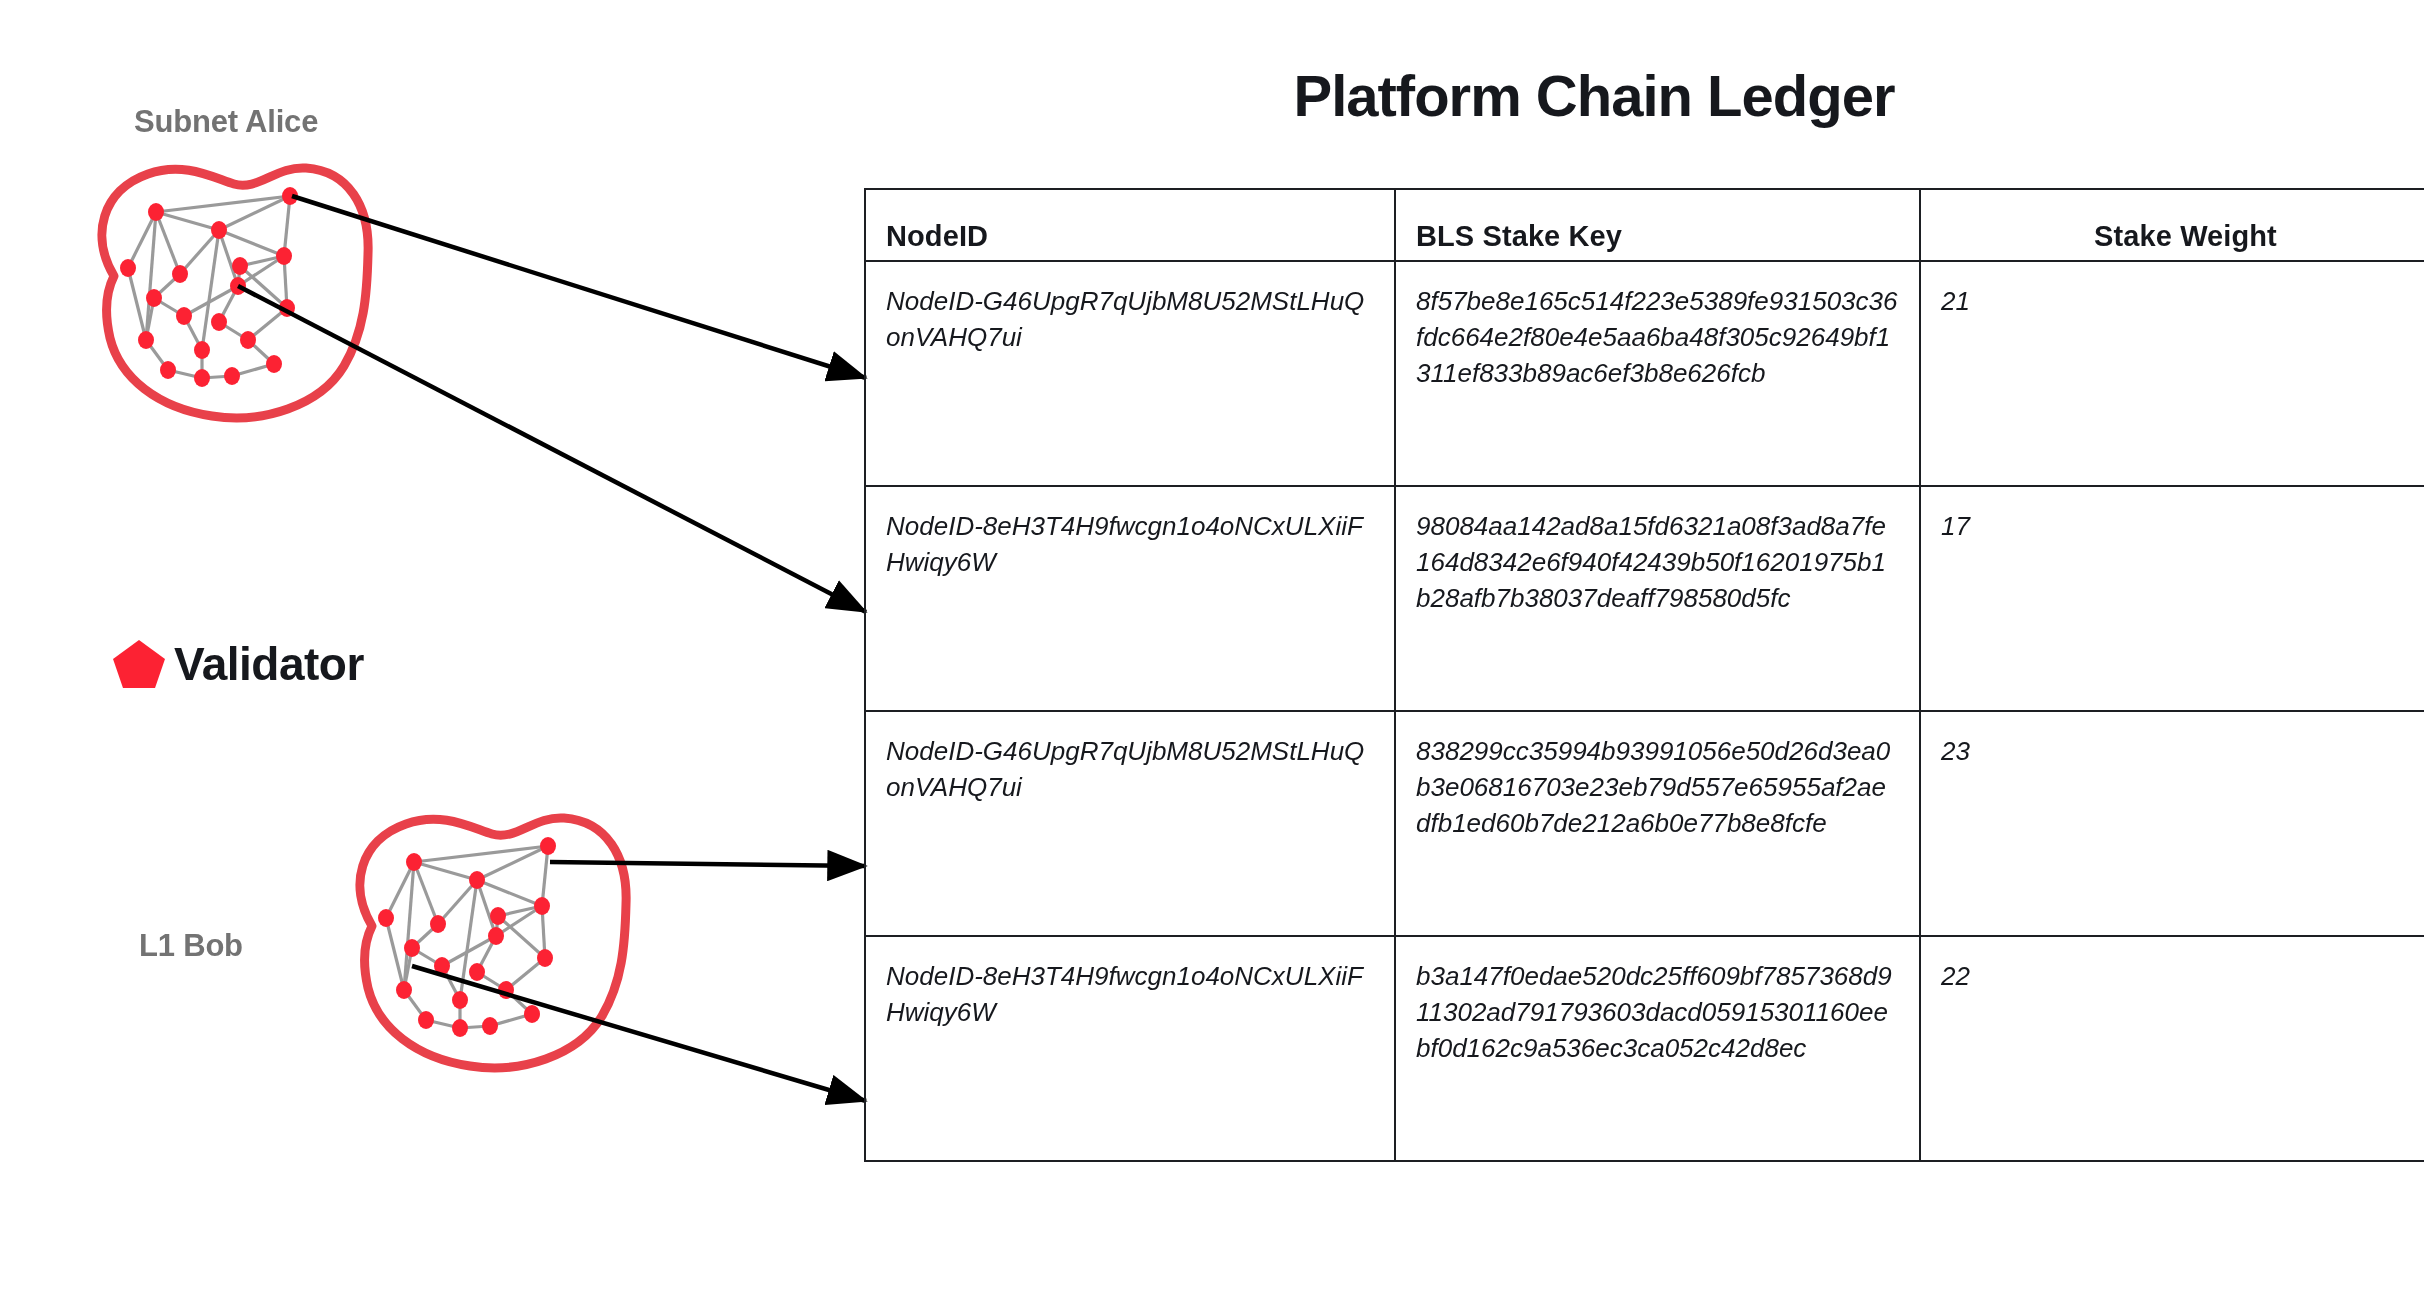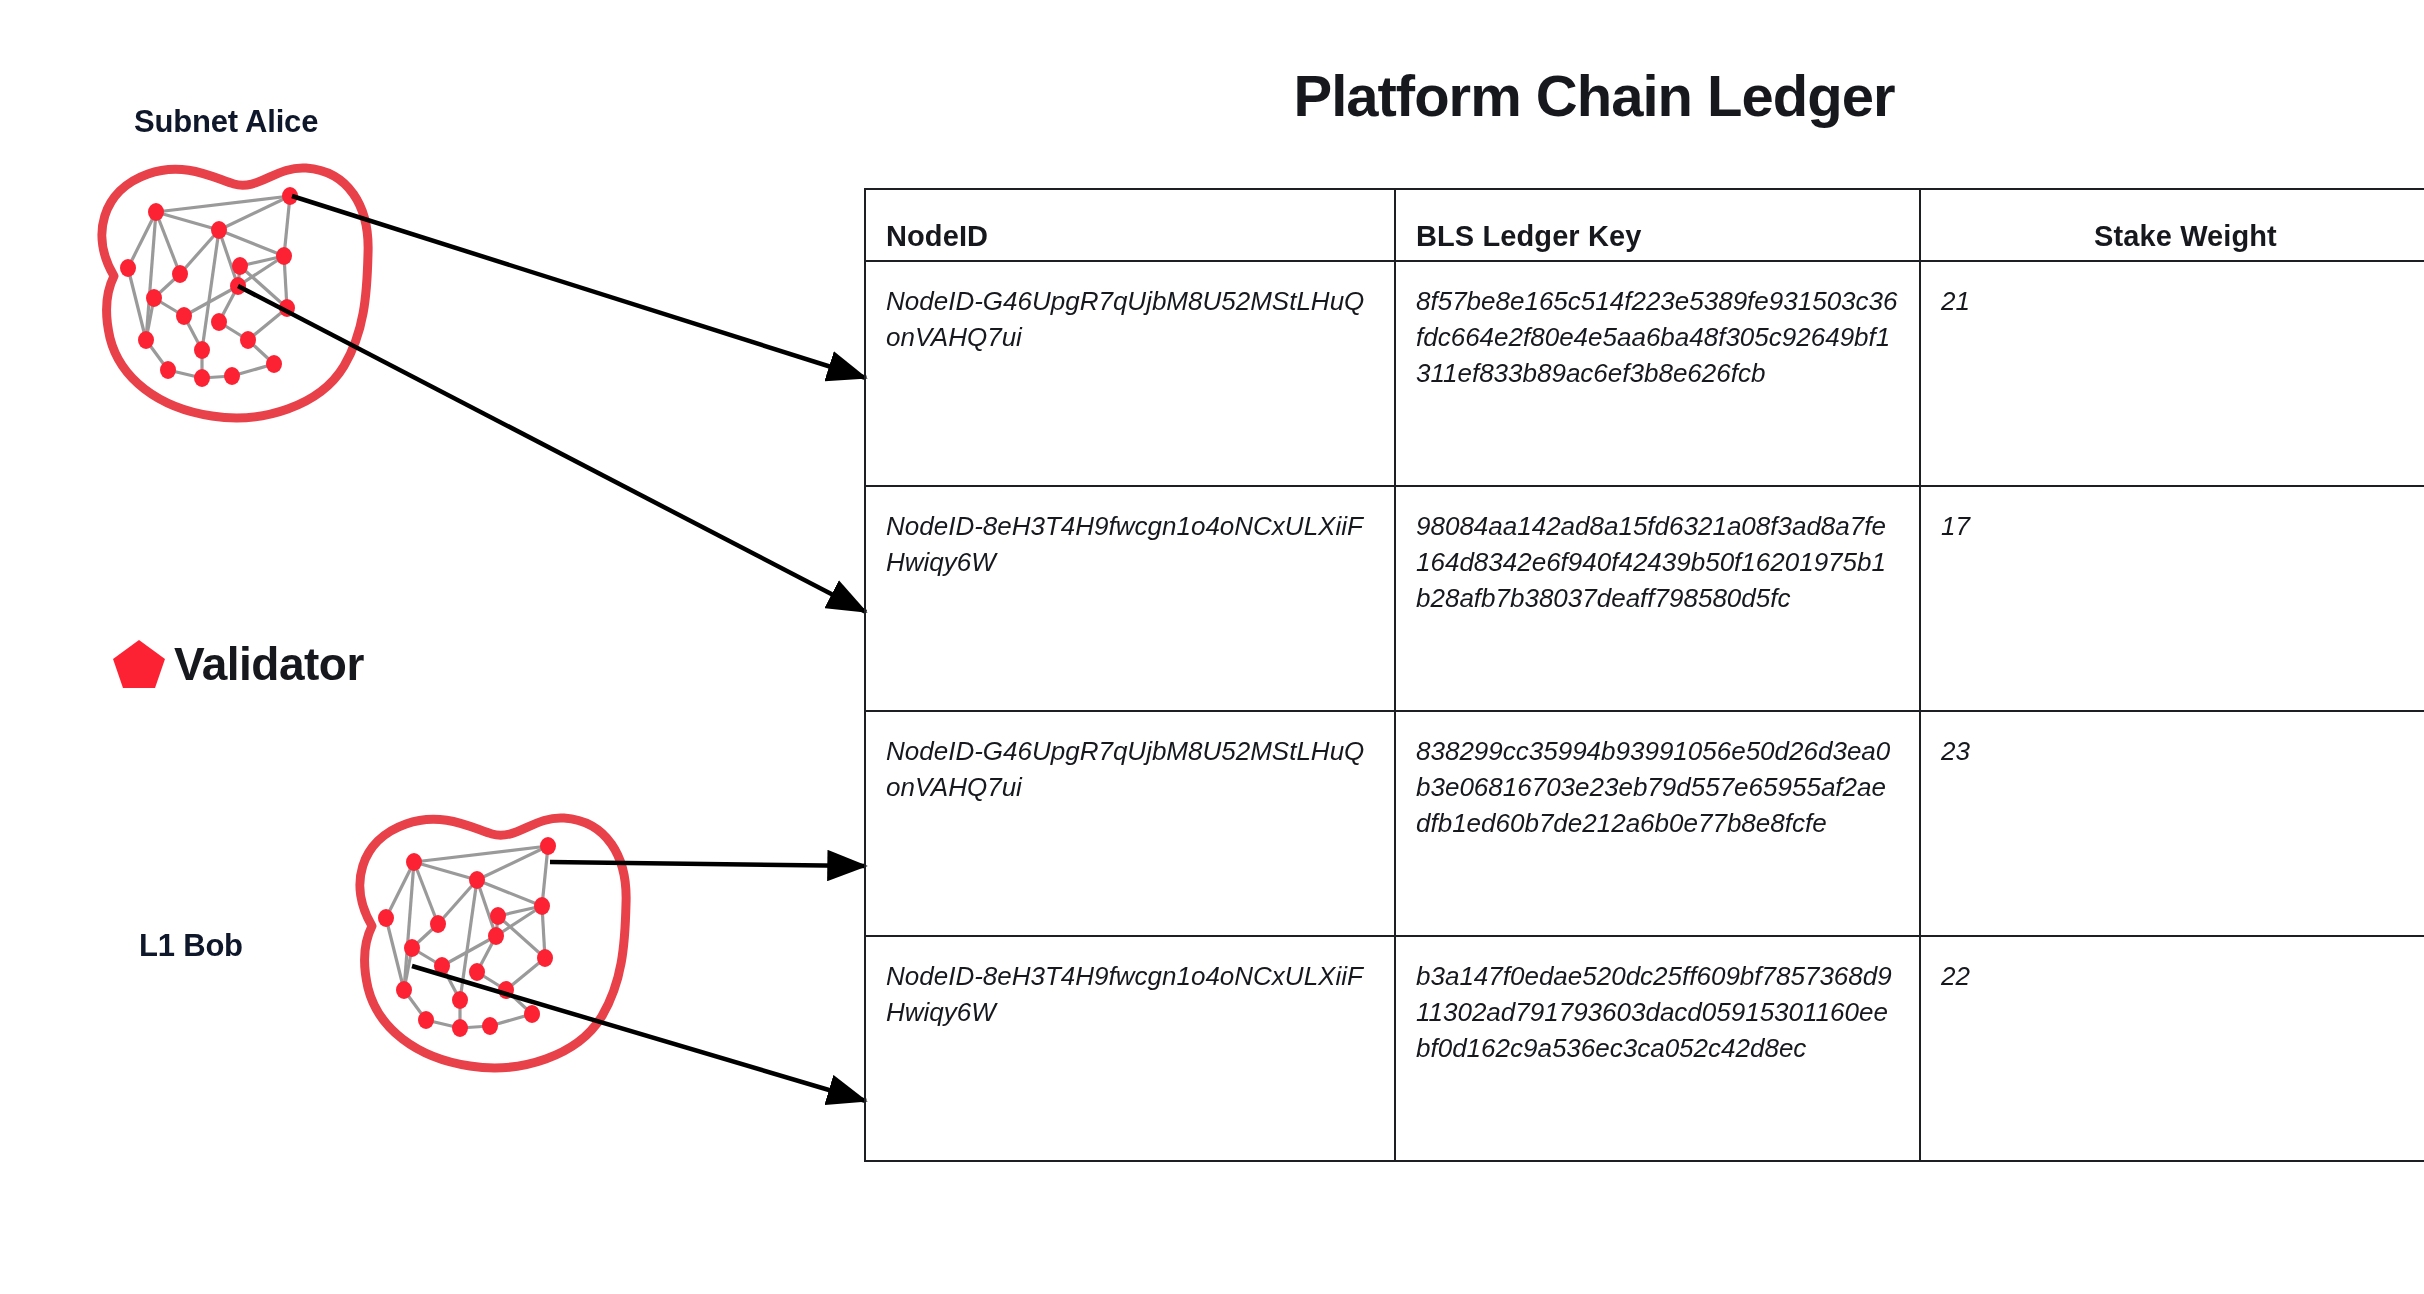--- a/index.html
+++ b/index.html
@@ -26,21 +26,21 @@
   .network-svg {
     position: absolute;
     left: 0; top: 0;
   }
 
   .blob-label {
     position: absolute;
     font-weight: 700;
     font-size: 31px;
     letter-spacing: -0.2px;
-    color: #0f172a;
+    color: #737373;
     white-space: nowrap;
   }
   #subnet-alice-label {
     left: 134px;
     top: 104px;
   }
   #l1-bob-label {
     left: 139px;
     top: 928px;
   }
@@ -287,21 +287,21 @@
   <line x1="412" y1="966" x2="866" y2="1101" stroke="#000000" stroke-width="4.5" marker-end="url(#arrowhead)"></line>
 </svg>
 
 <div id="ledger-panel">
   <div id="ledger-title">Platform Chain Ledger</div>
 
   <table id="ledger-table">
     <thead>
       <tr>
         <th class="col-nodeid">NodeID</th>
-        <th class="col-bls">BLS Ledger Key</th>
+        <th class="col-bls">BLS Stake Key</th>
         <th class="col-stake">Stake Weight</th>
       </tr>
     </thead>
     <tbody>
       <tr>
         <td class="cell-nodeid">NodeID-G46UpgR7qUjbM8U52MStLHuQonVAHQ7ui</td>
         <td class="cell-bls">8f57be8e165c514f223e5389fe931503c36fdc664e2f80e4e5aa6ba48f305c92649bf1311ef833b89ac6ef3b8e626fcb</td>
         <td class="cell-stake">21</td>
       </tr>
       <tr>

